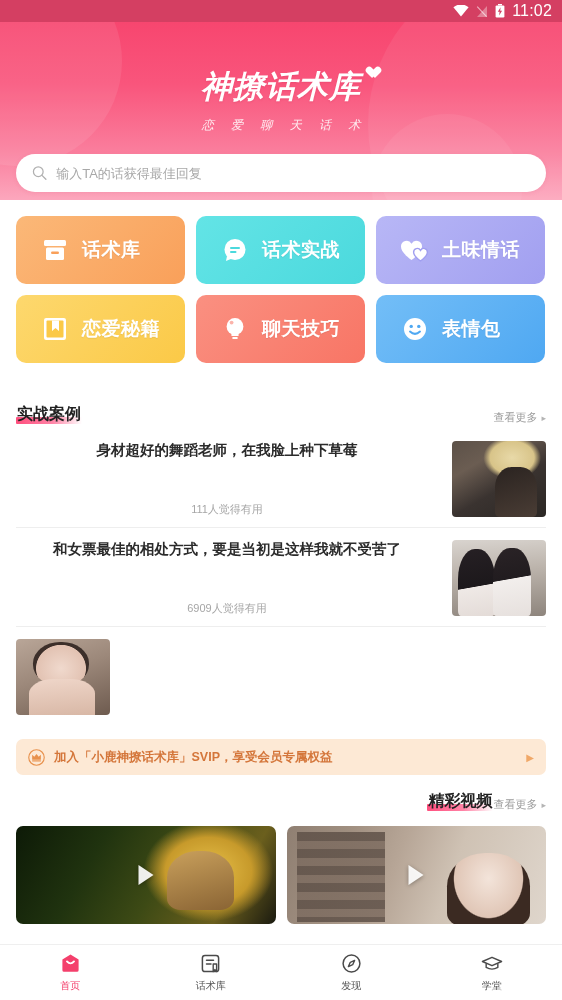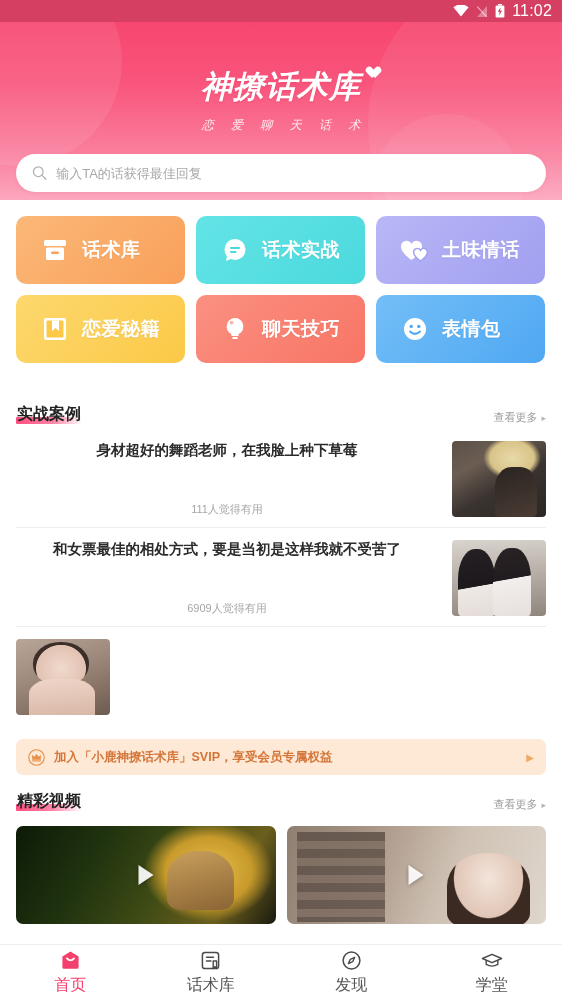--- a/index.html
+++ b/index.html
@@ -164,21 +164,21 @@
     filter:drop-shadow(0 1px 2px rgba(0,0,0,.35));
   }
 
   
   .tabbar{
     position:absolute; bottom:0; left:0; width:562px; height:56px;
     background:#ffffff; border-top:1px solid #efefef;
     display:flex; align-items:center; z-index:25;
   }
   .tab{ flex:1; display:flex; flex-direction:column; align-items:center; gap:4px; cursor:pointer; }
-  .tab .tl{ font-size:16px; color:#555; }
+  .tab .tl{ font-size:10px; color:#555; }
   .tab.active .tl{ color:#f4406c; }
   .tab .ti{ width:22px; height:22px; display:flex; align-items:center; justify-content:center; }
 </style>
 </head>
 <body>
 
 <div class="phone">
 
   <div class="statusbar">
     <svg class="sb-ico" width="16" height="12" viewBox="0 0 16 12">
@@ -323,21 +323,21 @@
     <div class="svip">
       <svg class="svip-crown" viewBox="0 0 18 18">
         <circle cx="9" cy="9" r="8.2" fill="none" stroke="#e8914c" stroke-width="1.2"></circle>
         <path d="M4.4 11.3 L4.4 6.2 L6.7 8.1 L9 5.2 L11.3 8.1 L13.6 6.2 L13.6 11.3 Z" fill="#e8914c"></path>
         <rect x="4.4" y="12" width="9.2" height="1.2" fill="#e8914c"></rect>
       </svg>
       <span class="svip-txt">加入「小鹿神撩话术库」SVIP，享受会员专属权益</span>
       <span class="svip-arr">▶</span>
     </div>
 
-    <div class="sec-head" style="padding-top:16px;">
+    <div class="sec-head" style="padding-top:16px;justify-content:flex-end;">
       <span class="sec-title">精彩视频</span>
       <span class="more">
         <span>查看更多</span>
         <span class="arr">▸</span>
       </span>
     </div>
 
     <div class="videos">
       <div class="vcard v1">
         <span class="play"></span>

